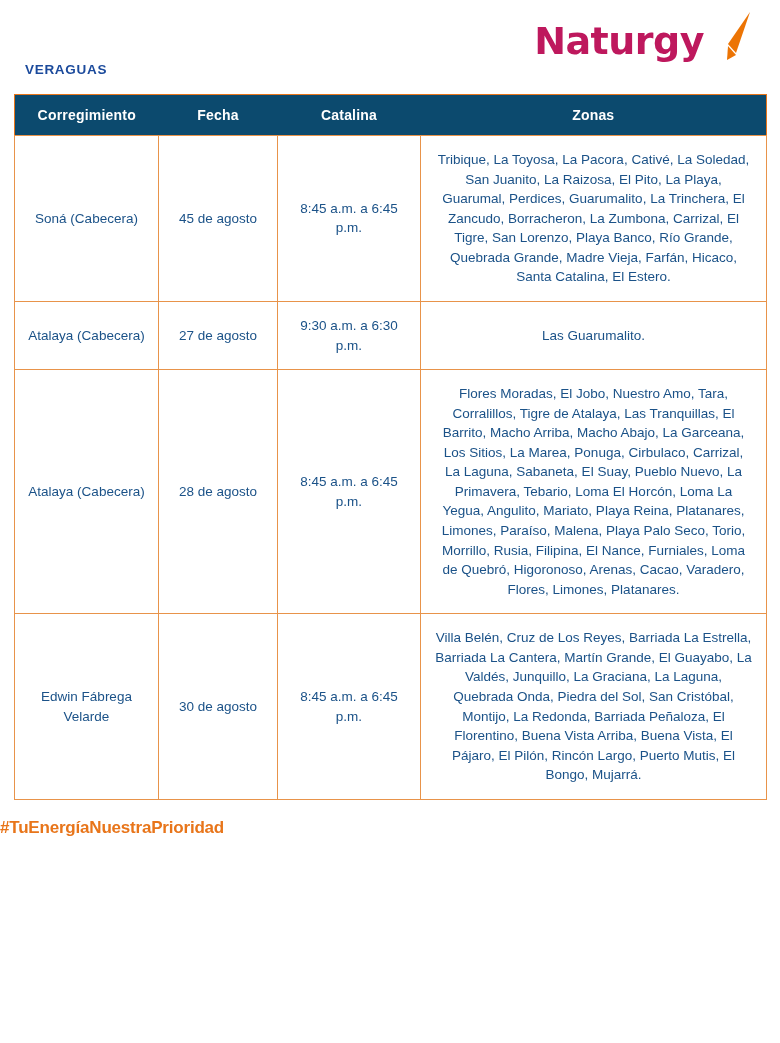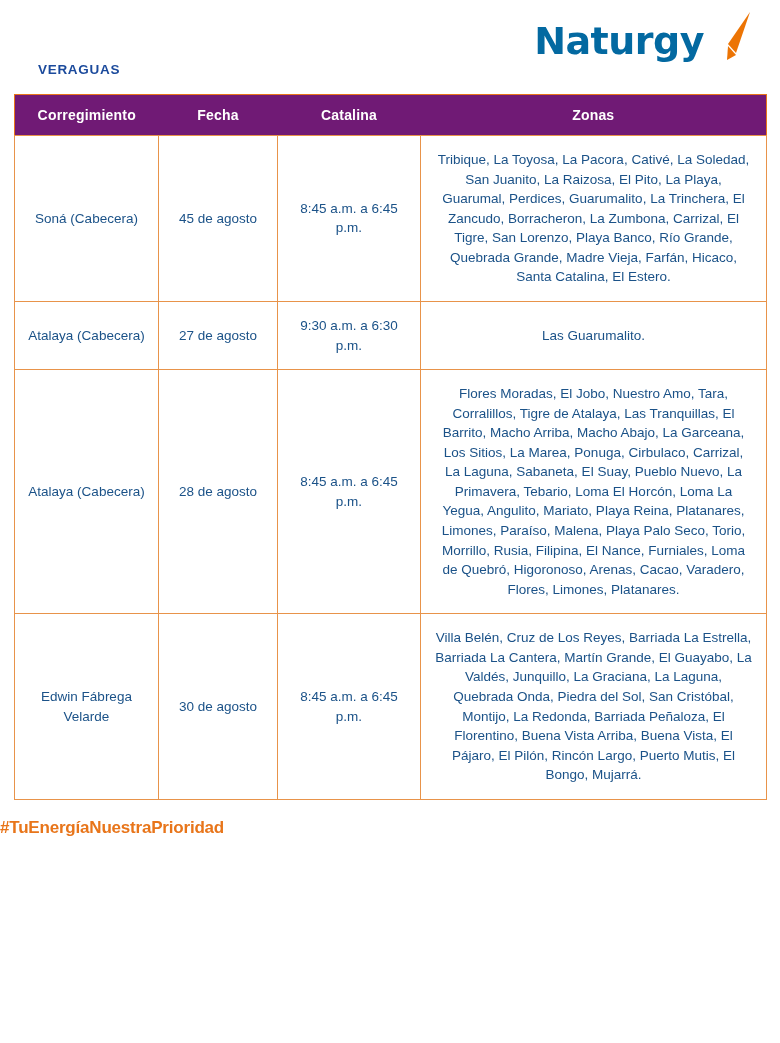--- a/index.html
+++ b/index.html
@@ -32,53 +32,53 @@
     right: 28px;
     top: 22px;
     display: flex;
     align-items: flex-start;
   }
 
   .brand-wordmark {
     font-family: "DejaVu Sans", sans-serif;
     font-size: 38px;
     font-weight: bold;
-    color: #0369a1;
+    color: #be185d;
     letter-spacing: -0.5px;
     line-height: 1;
   }
 
   .brand-mark {
     margin-left: 2px;
     margin-top: -12px;
   }
 
   .region-title {
     position: absolute;
-    left: 38px;
+    left: 25px;
     top: 62px;
     font-size: 13.5px;
     font-weight: bold;
     color: #1b4a9c;
     letter-spacing: 0.7px;
   }
 
   
   .table-wrap {
     padding: 0 14px;
   }
 
   table.schedule {
     width: 752px;
     border-collapse: collapse;
     table-layout: fixed;
   }
 
   table.schedule thead th {
-    background: #701a75;
+    background: #0c4a6e;
     color: #ffffff;
     font-size: 14px;
     font-weight: bold;
     padding: 12px 4px;
     text-align: center;
     border: none;
     letter-spacing: 0.2px;
   }
 
   table.schedule tbody td {

